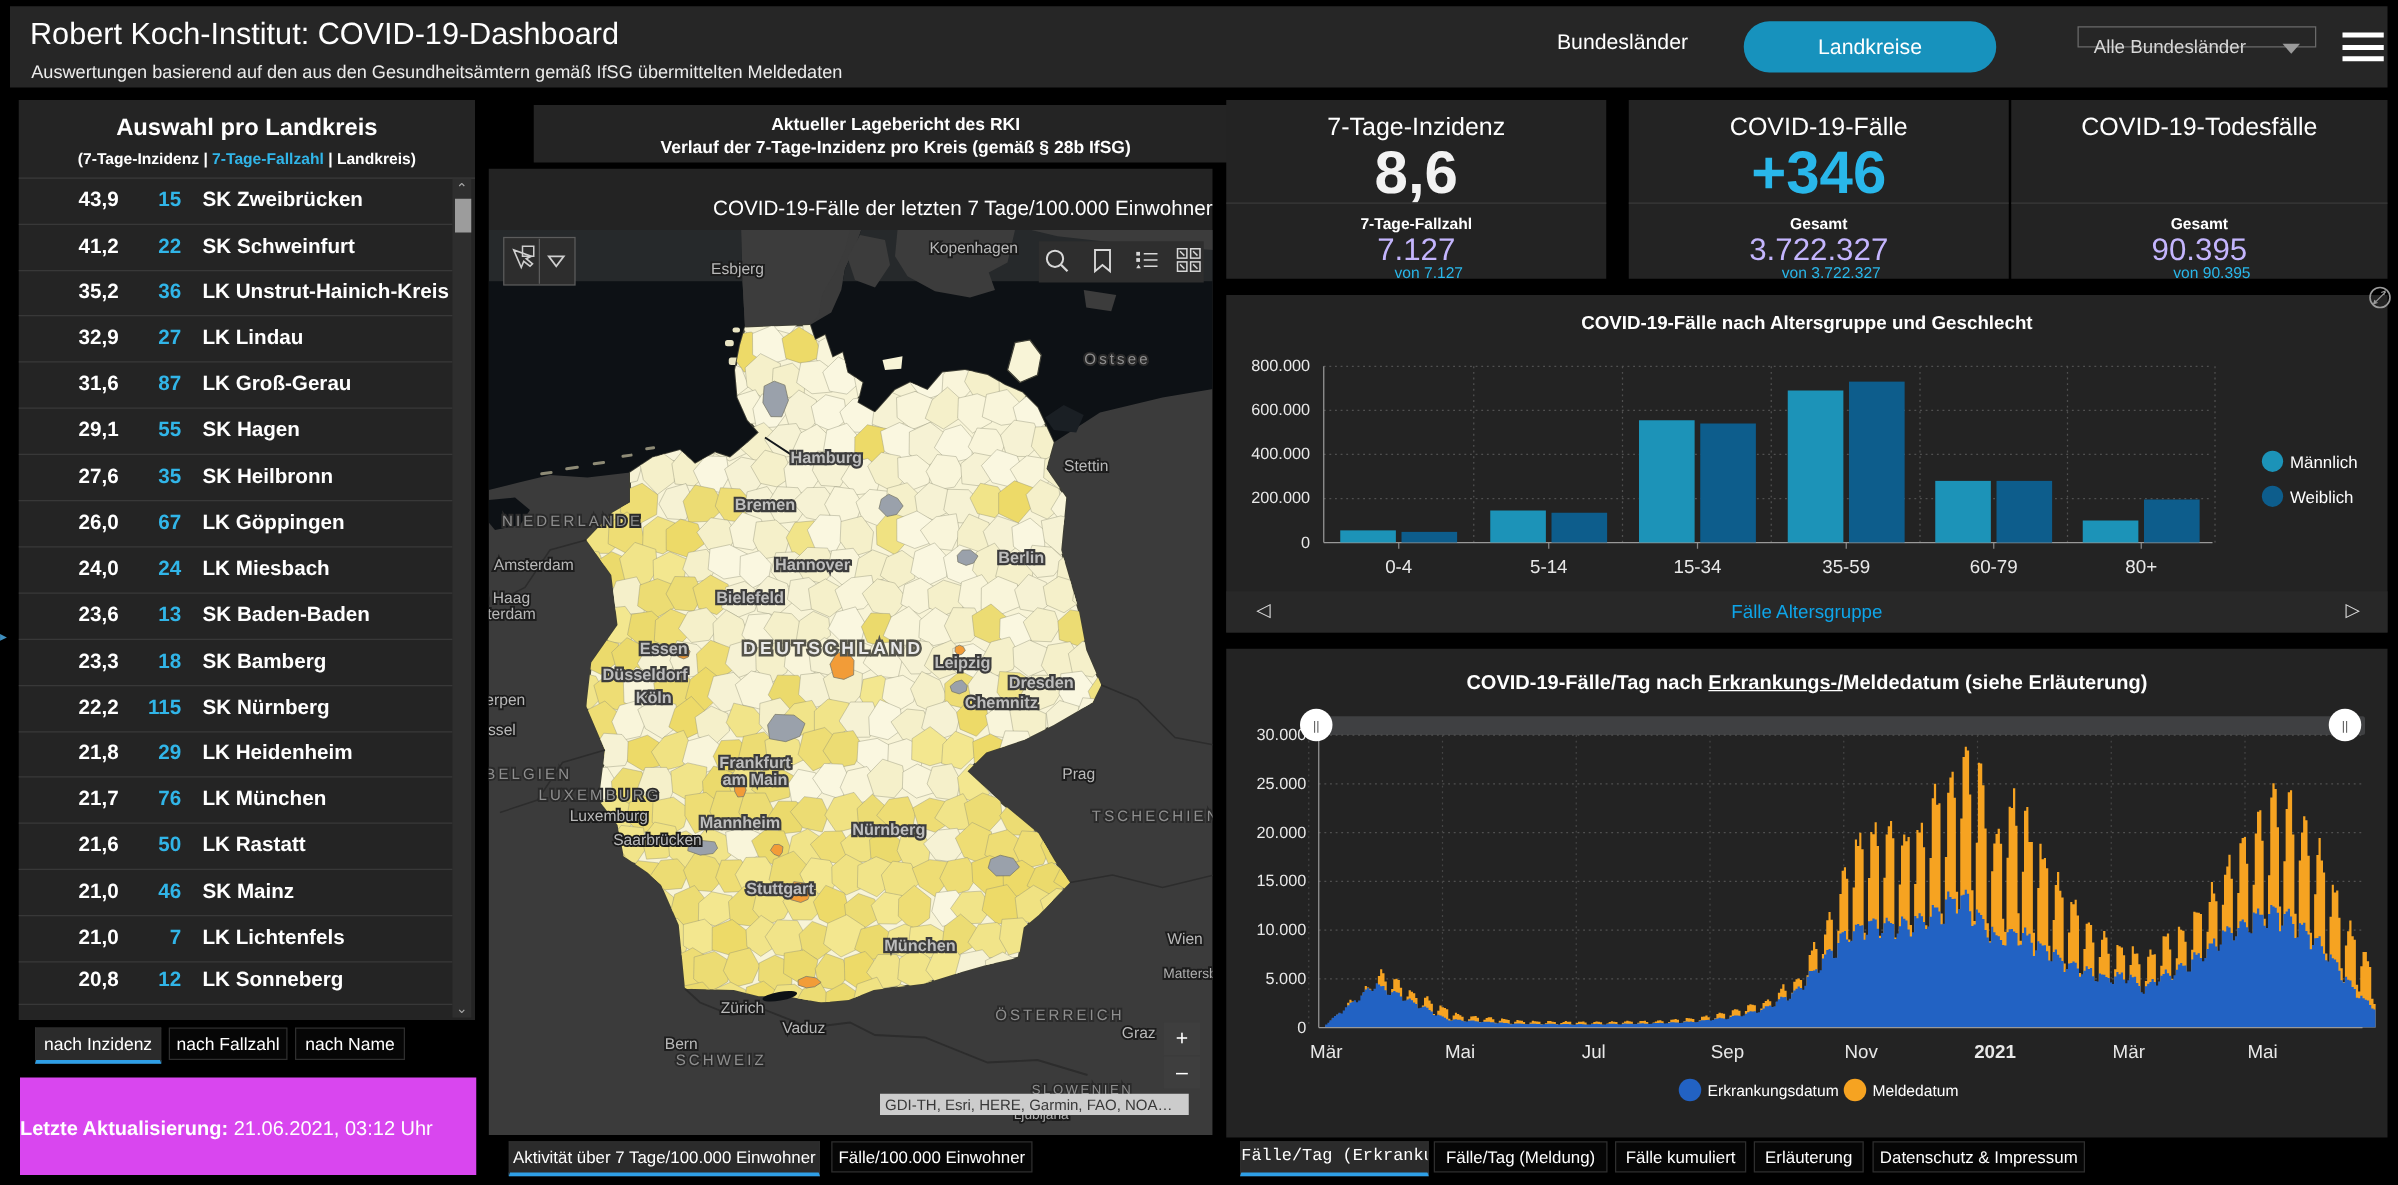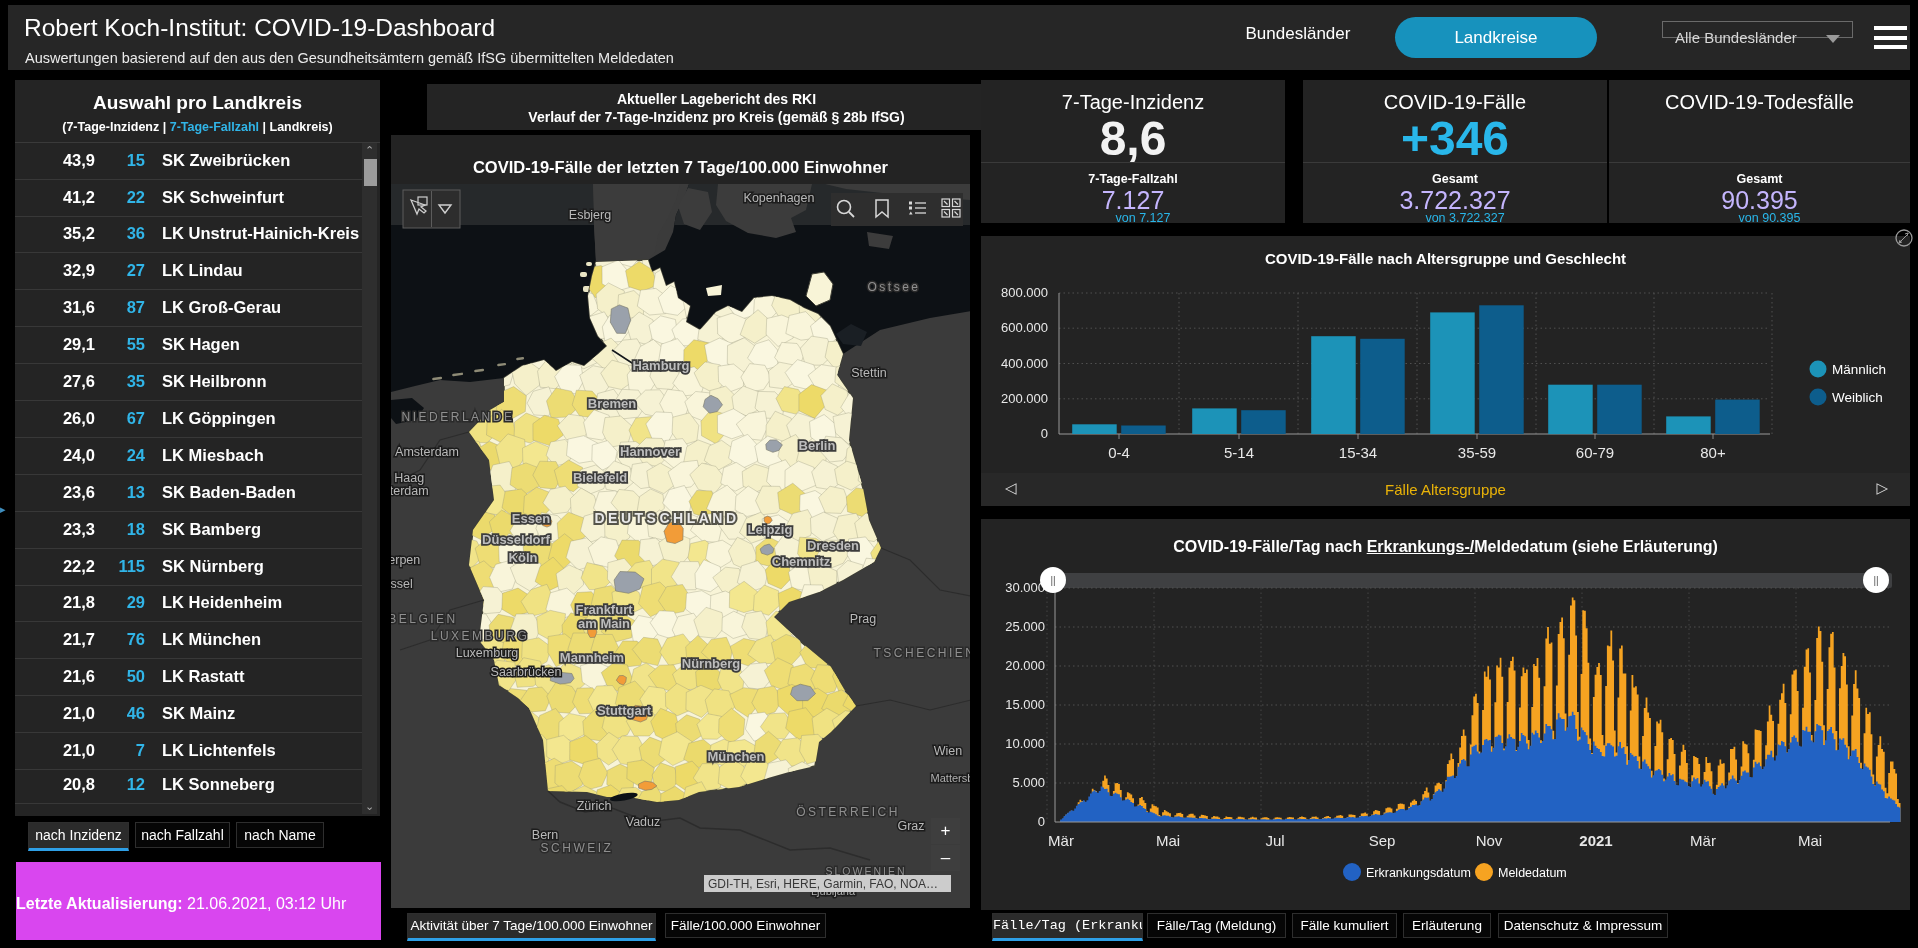--- a/index.html
+++ b/index.html
@@ -31,21 +31,21 @@
 .sthumb { position:absolute; left:1.5px; top:16px; width:13px; height:27px; background:#9c9c9c; }
 .ltab { position:absolute; top:822px; height:26px; background:#060606; border:1px solid #2e2e2e;
   color:#fff; font-size:14px; text-align:center; line-height:25px; }
 .ltab-a { background:#2b2b2b; border-bottom:3px solid #2e9fe6; height:29px; }
 .lupd { position:absolute; left:16px; top:862px; width:365px; height:78px; background:#d946ef;
   color:#fff; font-size:16px; padding-top:33px; }
 .b { font-weight:bold; }
 .mtitle-panel { position:absolute; left:391px; top:84px; width:579px; height:46px; background:#242424;
   color:#fff; font-size:14px; font-weight:bold; text-align:center; padding-top:6px; line-height:18px;margin-left:36px; }
 .mpanel { position:absolute; left:391px; top:135px; width:579px; height:773px; background:#232323; }
-.mp-title { position:absolute; top:23px; width:100%; text-align:center; color:#fff; font-size:16.5px; font-weight:bold; }
+.mp-title { position:absolute; top:23px; width:100%; text-align:right; color:#fff; font-size:16.5px; font-weight:normal; }
 .mapsvg { position:absolute; left:0; top:49px; }
 .mapsvg text.city { fill:#b9b9b9; font-size:12.5px; text-anchor:middle; paint-order:stroke; stroke:#1c1c1c; stroke-width:3px; }
 .mapsvg text.citys { fill:#b0b0b0; font-size:11px; text-anchor:middle; paint-order:stroke; stroke:#1c1c1c; stroke-width:3px; }
 .mapsvg text.cityb { fill:#bdbdbd; font-size:13px; font-weight:bold; text-anchor:middle; paint-order:stroke; stroke:#3c3c3c; stroke-width:3.5px; }
 .mapsvg text.country { fill:#8f8f8f; font-size:12px; letter-spacing:2.5px; text-anchor:middle; paint-order:stroke; stroke:#2a2a2a; stroke-width:3px; }
 .mapsvg text.countrys { fill:#8f8f8f; font-size:10.5px; letter-spacing:2px; text-anchor:middle; paint-order:stroke; stroke:#2a2a2a; stroke-width:3px; }
 .mapsvg text.dland { fill:#e9e9e9; font-size:14px; font-weight:bold; letter-spacing:3.5px; text-anchor:middle; paint-order:stroke; stroke:#55544a; stroke-width:4px; }
 .attrib text { font-size:12px; fill:#383838; }
 .zoomxy text { fill:#fff; font-size:17px; text-anchor:middle; }
 .mtab { position:absolute; top:913px; height:25px; background:#060606; border:1px solid #2e2e2e;
@@ -63,21 +63,21 @@
 .bp-title { position:absolute; top:14px; width:100%; text-align:center; color:#fff; font-size:15px; font-weight:bold; }
 .dot { stroke:#505050; stroke-width:1; stroke-dasharray:1.5,3; }
 .dotv { stroke:#454545; stroke-width:1; stroke-dasharray:1.5,3; }
 .ax { fill:#e8e8e8; font-size:13px; }
 .anr { text-anchor:end; }
 .axx { fill:#e8e8e8; font-size:15px; text-anchor:middle; }
 .axx.b { font-weight:bold; }
 .leg { fill:#fff; font-size:13.5px; }
 .legs { font-size:12.5px; }
 .bp-strip { position:absolute; left:0; top:237px; width:929px; height:33px; background:#282828; }
-.strip-t { position:absolute; width:100%; text-align:center; top:8px; color:#eab308; font-size:15px; }
+.strip-t { position:absolute; width:100%; text-align:center; top:8px; color:#0ea5e9; font-size:15px; }
 .pag { position:absolute; left:24px; top:6px; color:#ddd; font-size:15px; }
 .pag.pr { left:auto; right:22px; }
 .expico { position:absolute; right:-4px; top:-8px; }
 .tpanel { position:absolute; left:981px; top:519px; width:929px; height:391px; background:#232323; }
 .tp-title { position:absolute; top:19px; width:100%; text-align:center; color:#fff; font-size:16px; font-weight:bold; }
 .u { text-decoration:underline; }
 .hmark { fill:#555; font-size:10px; text-anchor:middle; }
 .ttab { position:absolute; top:913px; height:25px; background:#060606; border:1px solid #2e2e2e;
   color:#fff; font-size:13.5px; text-align:center; line-height:24px; white-space:nowrap; overflow:hidden; }
 .ttab-a { background:#2b2b2b; border-bottom:3px solid #2e9fe6; height:28px;font-family:Liberation Mono, monospace; }

